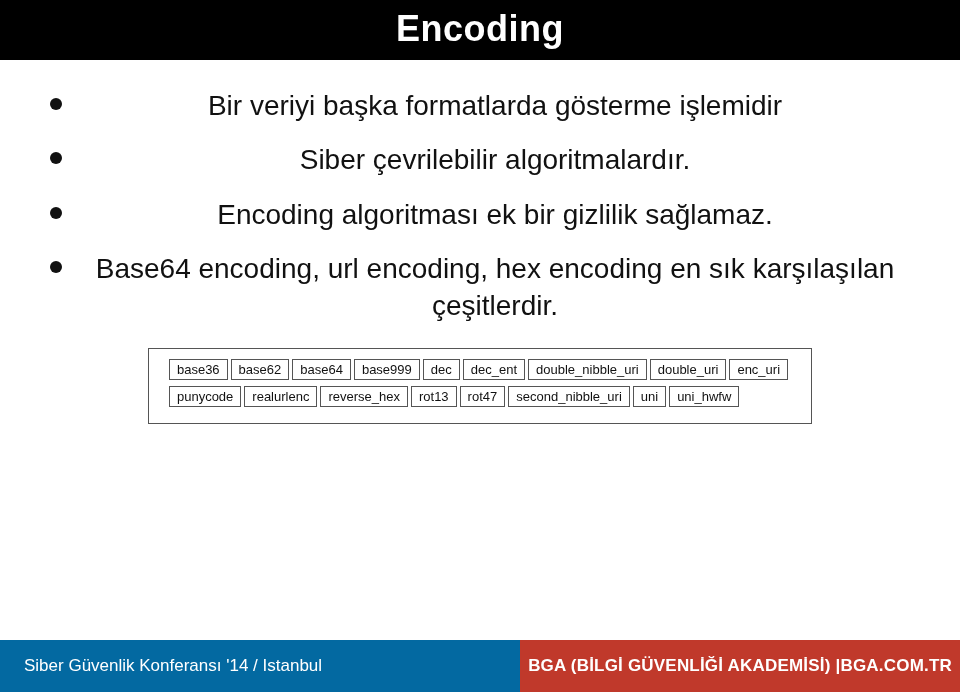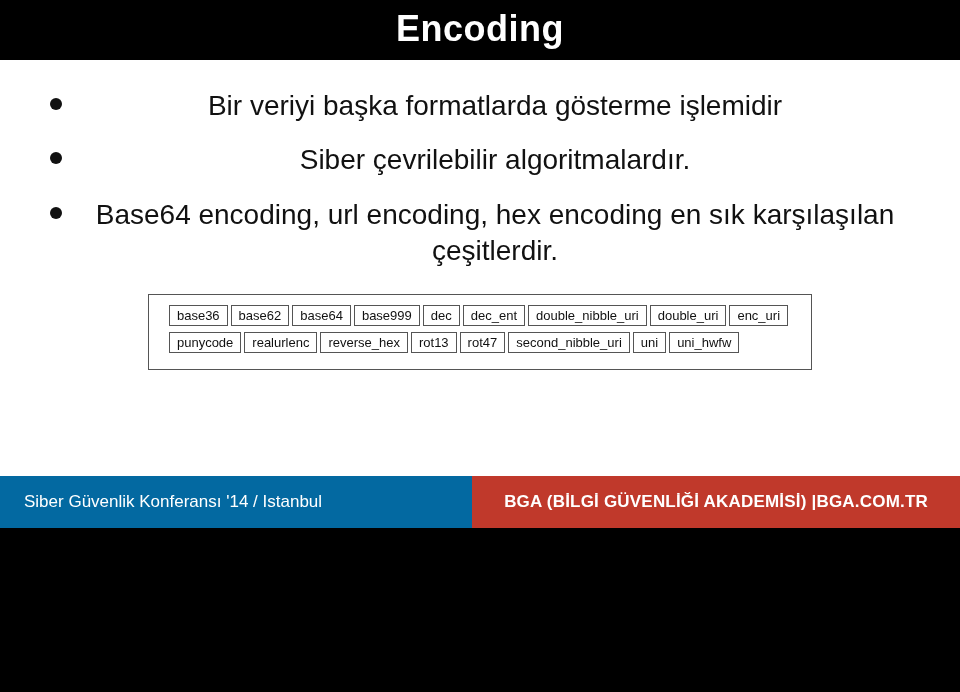--- a/index.html
+++ b/index.html
@@ -12,21 +12,21 @@
       width: 960px;
       height: 692px;
       background: #000;
       font-family: 'Segoe UI', Arial, sans-serif;
       overflow: hidden;
       position: relative;
     }
 
     #slide {
       width: 960px;
-      height: 528px;
+      height: 692px;
       background: #fff;
       display: flex;
       flex-direction: column;
     }
 
     #header {
       background: #000;
       color: #fff;
       text-align: center;
       padding: 8px 20px 10px;
@@ -109,21 +109,21 @@
       font-size: 17px;
       font-weight: 500;
       padding-left: 24px;
     }
 
     #footer-right {
       background: #c0392b;
       height: 100%;
       display: flex;
       align-items: center;
-      padding: 0 32px;
+      padding: 0 8px;
       color: #fff;
       font-size: 17px;
       font-weight: 600;
       letter-spacing: 0.2px;
     }
   </style>
 </head>
 <body>
 
 <div id="slide">
@@ -134,20 +134,24 @@
   <div id="content">
 
     <div id="bullets-container">
         <div class="bullet-item">
           <div class="bullet-dot"></div>
           <div class="bullet-text">Bir veriyi başka formatlarda gösterme işlemidir</div>
         </div>
         <div class="bullet-item">
           <div class="bullet-dot"></div>
           <div class="bullet-text">Siber çevrilebilir algoritmalardır.</div>
+        </div>
+        <div class="bullet-item">
+          <div class="bullet-dot"></div>
+          <div class="bullet-text">Encoding algoritması  ek bir gizlilik sağlamaz.</div>
         </div>
         <div class="bullet-item">
           <div class="bullet-dot"></div>
           <div class="bullet-text">Base64 encoding, url encoding, hex encoding en sık karşılaşılan çeşitlerdir.</div>
         </div>
       </div>
 
     <div id="tags-section">
       <div id="tags-box">
 

